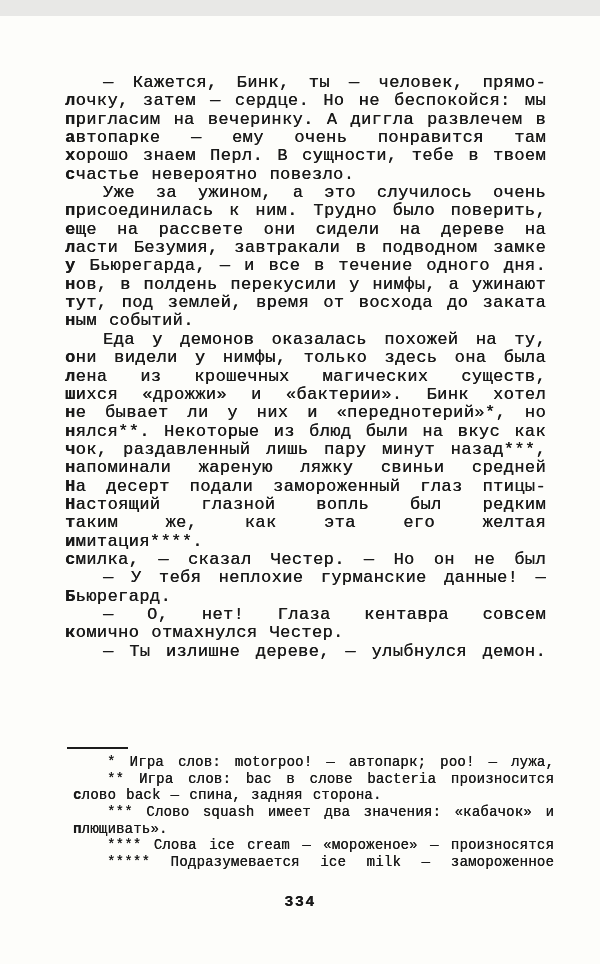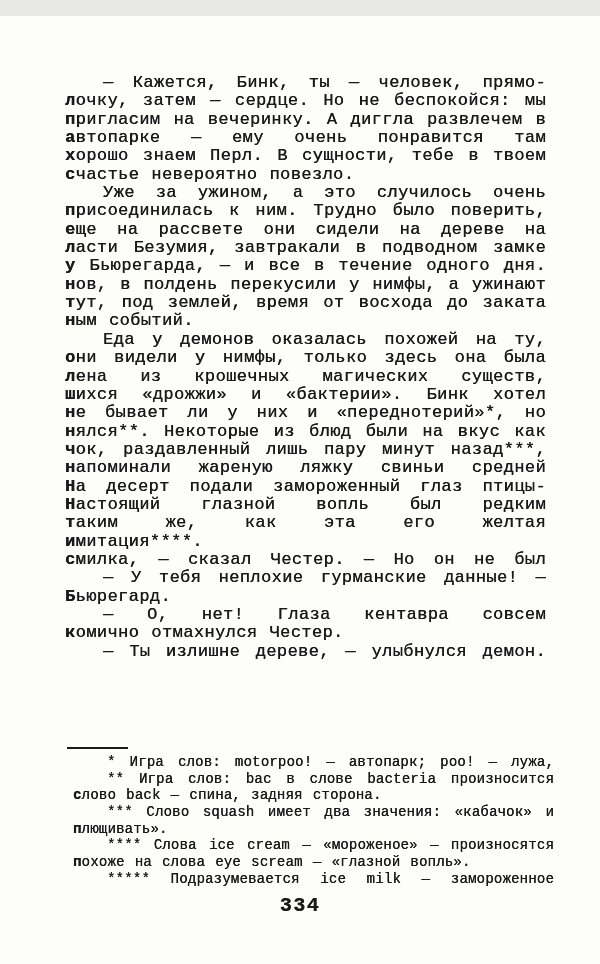--- a/index.html
+++ b/index.html
@@ -46,21 +46,21 @@
     text-align:justify;
     text-align-last:justify;
     text-shadow:0.25px 0 0 currentColor;
   }
   .fn-line.indent{text-indent:34px;}
   .fn-line.last{text-align-last:left;}
   .fn-line:not(.indent)::first-letter{font-weight:bold;}
   .page-number{
     position:absolute;left:0;top:878px;width:600px;
     text-align:center;
-    font-size:20px;
+    font-size:15px;
     font-weight:bold;
     letter-spacing:1.5px;
     text-shadow:0.2px 0 0 currentColor;
   }
 </style>
 </head>
 <body>
 
 <div class="page">
   <div class="body-text" id="body-text">
@@ -119,20 +119,19 @@
       <div>
         <div class="fn-line indent">** Игра слов: bac в слове bacteria произносится так же, как и</div>
         <div class="fn-line last">слово back — спина, задняя сторона.</div>
       </div>
       <div>
         <div class="fn-line indent">*** Слово squash имеет два значения: «кабачок» и давить, рас-</div>
         <div class="fn-line last">плющивать».</div>
       </div>
       <div>
         <div class="fn-line indent">**** Слова ice cream — «мороженое» — произносятся очень</div>
-        <div class="fn-line last">похоже на слова eye scream — «глазной вопль».</div>
       </div>
       <div>
         <div class="fn-line indent last">***** Подразумевается ice milk — замороженное молоко.</div>
       </div>
     </div>
   <div class="page-number">334</div>
 </div>
 
 </body></html>

